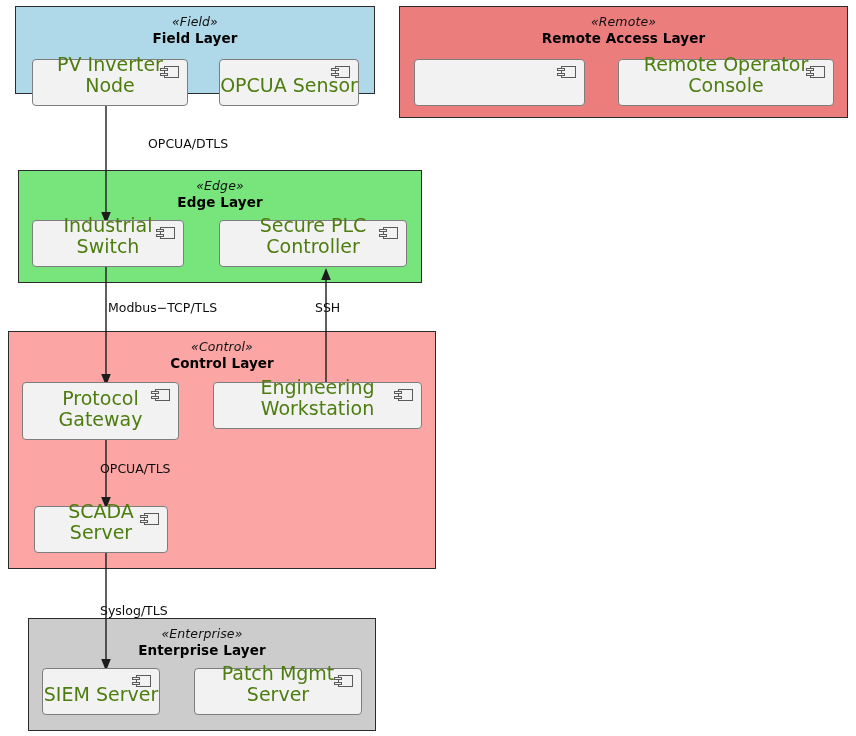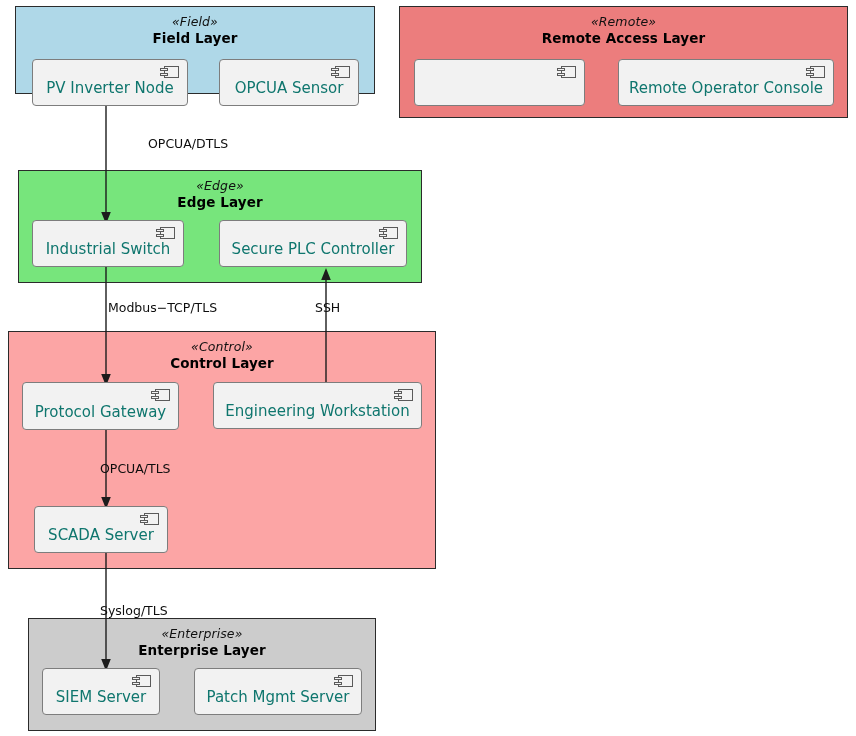--- a/index.html
+++ b/index.html
@@ -47,22 +47,22 @@
     box-sizing:border-box;
     z-index:6;
     display:flex;
     align-items:flex-end;
     justify-content:center;
   }
   .component .cname{
     display:block;
     width:100%;
     text-align:center;
-    font-size:15px;
-    color:#0f766e;
+    font-size:19px;
+    color:#4d7c0f;
     padding-bottom:9px;
     line-height:1.1;
     pointer-events:none;
   }
   
   .comp-icon{
     position:absolute;right:8px;top:6px;
     width:19px;height:12px;
     pointer-events:none;
   }
@@ -204,21 +204,21 @@
     </span>
     <span class="cname">Secure PLC Controller</span>
   </div>
 
   <div class="layer" style="left:8px;top:331px;width:428px;height:238px;background:#fca5a5;">
     <div class="layer-head">
       <span class="stereotype">«Control»</span>
       <span class="layer-title">Control Layer</span>
     </div>
   </div>
-  <div class="component" style="left:22px;top:382px;width:157px;height:48px;">
+  <div class="component" style="left:22px;top:382px;width:157px;height:58px;">
     <span class="comp-icon">
       <span class="body"></span>
         <span class="tab t1"></span>
         <span class="tab t2"></span>
     </span>
     <span class="cname">Protocol Gateway</span>
   </div>
   <div class="component" style="left:213px;top:382px;width:209px;height:47px;">
     <span class="comp-icon">
       <span class="body"></span>

